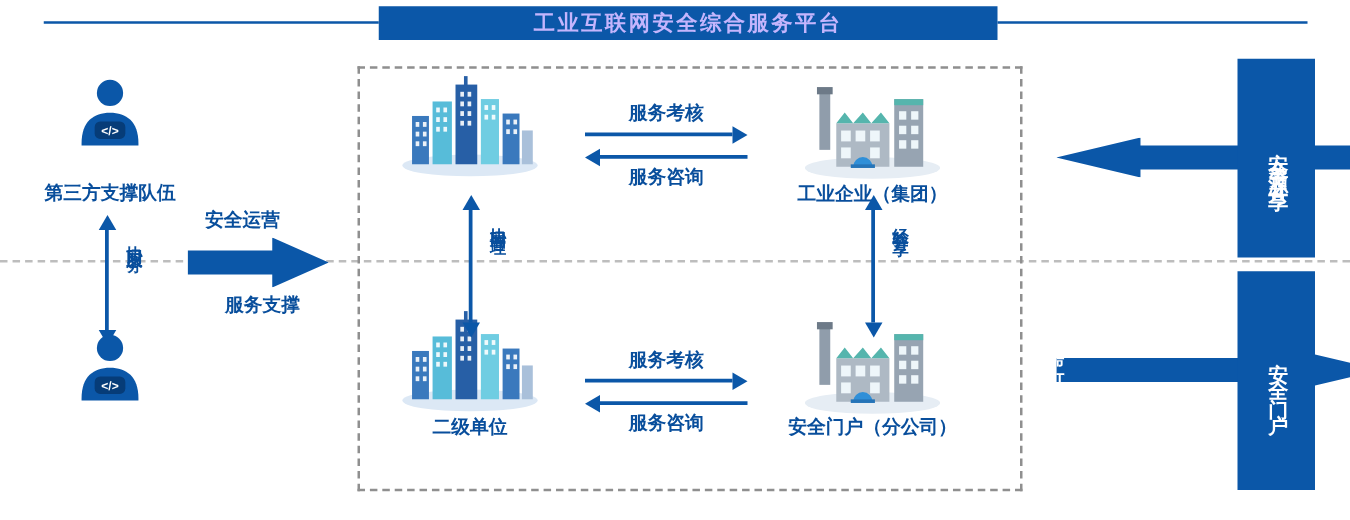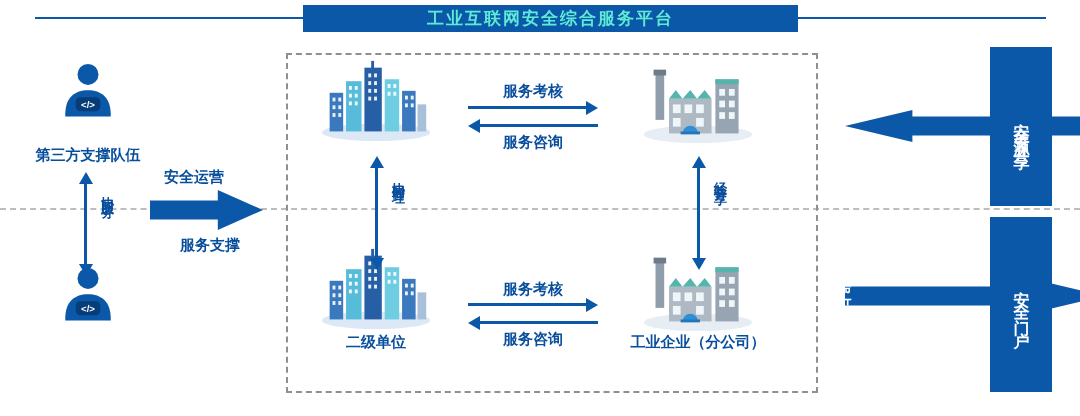--- a/index.html
+++ b/index.html
@@ -2,21 +2,21 @@
 <html style="--blue: #0b57a8; --label: #084e9c;"><head>
 <meta charset="utf-8">
 <style>
   :root { --blue:#0b57a8; --label:#084e9c; }
   * { margin:0; padding:0; box-sizing:border-box; }
   body { background:#fff; font-family:"Liberation Sans","DejaVu Sans",sans-serif; }
   .stage { position:relative; width:1080px; height:416px; background:#fff; overflow:hidden; }
   .lbl { position:absolute; color:var(--label); font-weight:bold; font-size:15px; text-align:center; line-height:1.2; white-space:nowrap; }
   .vlbl { position:absolute; color:var(--label); font-weight:bold; font-size:13px; writing-mode:vertical-rl; letter-spacing:3px; }
   .rule { position:absolute; height:0; border-top:2px solid var(--blue); }
-  .banner { position:absolute; background:var(--blue); color:#5eead4; display:flex; align-items:center; justify-content:center; font-weight:bold; font-size:17px; letter-spacing:2px; }
+  .banner { position:absolute; background:var(--blue); color:#c4b5fd; display:flex; align-items:center; justify-content:center; font-weight:bold; font-size:17px; letter-spacing:2px; }
   .divider { position:absolute; left:0; top:208px; width:1080px; border-top:2px dashed #bdbdbd; }
   .boundary { position:absolute; left:286px; top:53px; width:532px; height:340px; border:2px dashed #8f8f8f; }
   .h-arrow { position:absolute; height:3px; background:var(--blue); }
   .h-arrow.dir-right::after { content:""; position:absolute; left:100%; top:50%; margin-top:-7px;
     border-left:12px solid var(--blue); border-top:7px solid transparent; border-bottom:7px solid transparent; }
   .h-arrow.dir-left::before { content:""; position:absolute; right:100%; top:50%; margin-top:-7px;
     border-right:12px solid var(--blue); border-top:7px solid transparent; border-bottom:7px solid transparent; }
   .v-arrow { position:absolute; width:3px; background:var(--blue); }
   .v-arrow::before { content:""; position:absolute; bottom:100%; left:50%; margin-left:-7px;
     border-bottom:12px solid var(--blue); border-left:7px solid transparent; border-right:7px solid transparent; }
@@ -135,30 +135,31 @@
   <div class="block-arrow ba-right-plain" style="left:150px;top:190px;width:113px;height:40px"></div>
   <div class="lbl" style="left:164px;top:236px;width:92px">服务支撑</div>
 
   <svg class="node-icon" style="left:318px;top:58px" width="116" height="85">
       <use href="#icon-city"></use>
     </svg>
 
   <svg class="node-icon" style="left:640px;top:60px" width="116" height="85">
       <use href="#icon-factory"></use>
     </svg>
+  <div class="lbl" style="left:618px;top:147px;width:160px">工业企业（集团）</div>
 
   <svg class="node-icon" style="left:318px;top:246px" width="116" height="85">
       <use href="#icon-city"></use>
     </svg>
   <div class="lbl" style="left:318px;top:333px;width:116px">二级单位</div>
 
   <svg class="node-icon" style="left:640px;top:248px" width="116" height="85">
       <use href="#icon-factory"></use>
     </svg>
-  <div class="lbl" style="left:610px;top:333px;width:176px">工业企业（分公司）</div>
+  <div class="lbl" style="left:610px;top:333px;width:176px">安全门户（分公司）</div>
 
   <div class="lbl" style="left:473px;top:82px;width:120px">服务考核</div>
   <div class="h-arrow dir-right" style="left:468px;top:106px;width:118px"></div>
   <div class="h-arrow dir-left" style="left:480px;top:124px;width:118px"></div>
   <div class="lbl" style="left:473px;top:133px;width:120px">服务咨询</div>
 
   <div class="v-arrow" style="left:375px;top:168px;height:90px"></div>
   <div class="vlbl" style="left:389px;top:172px">协同管理</div>
   <div class="v-arrow" style="left:697px;top:168px;height:90px"></div>
   <div class="vlbl" style="left:711px;top:172px">经验分享</div>

